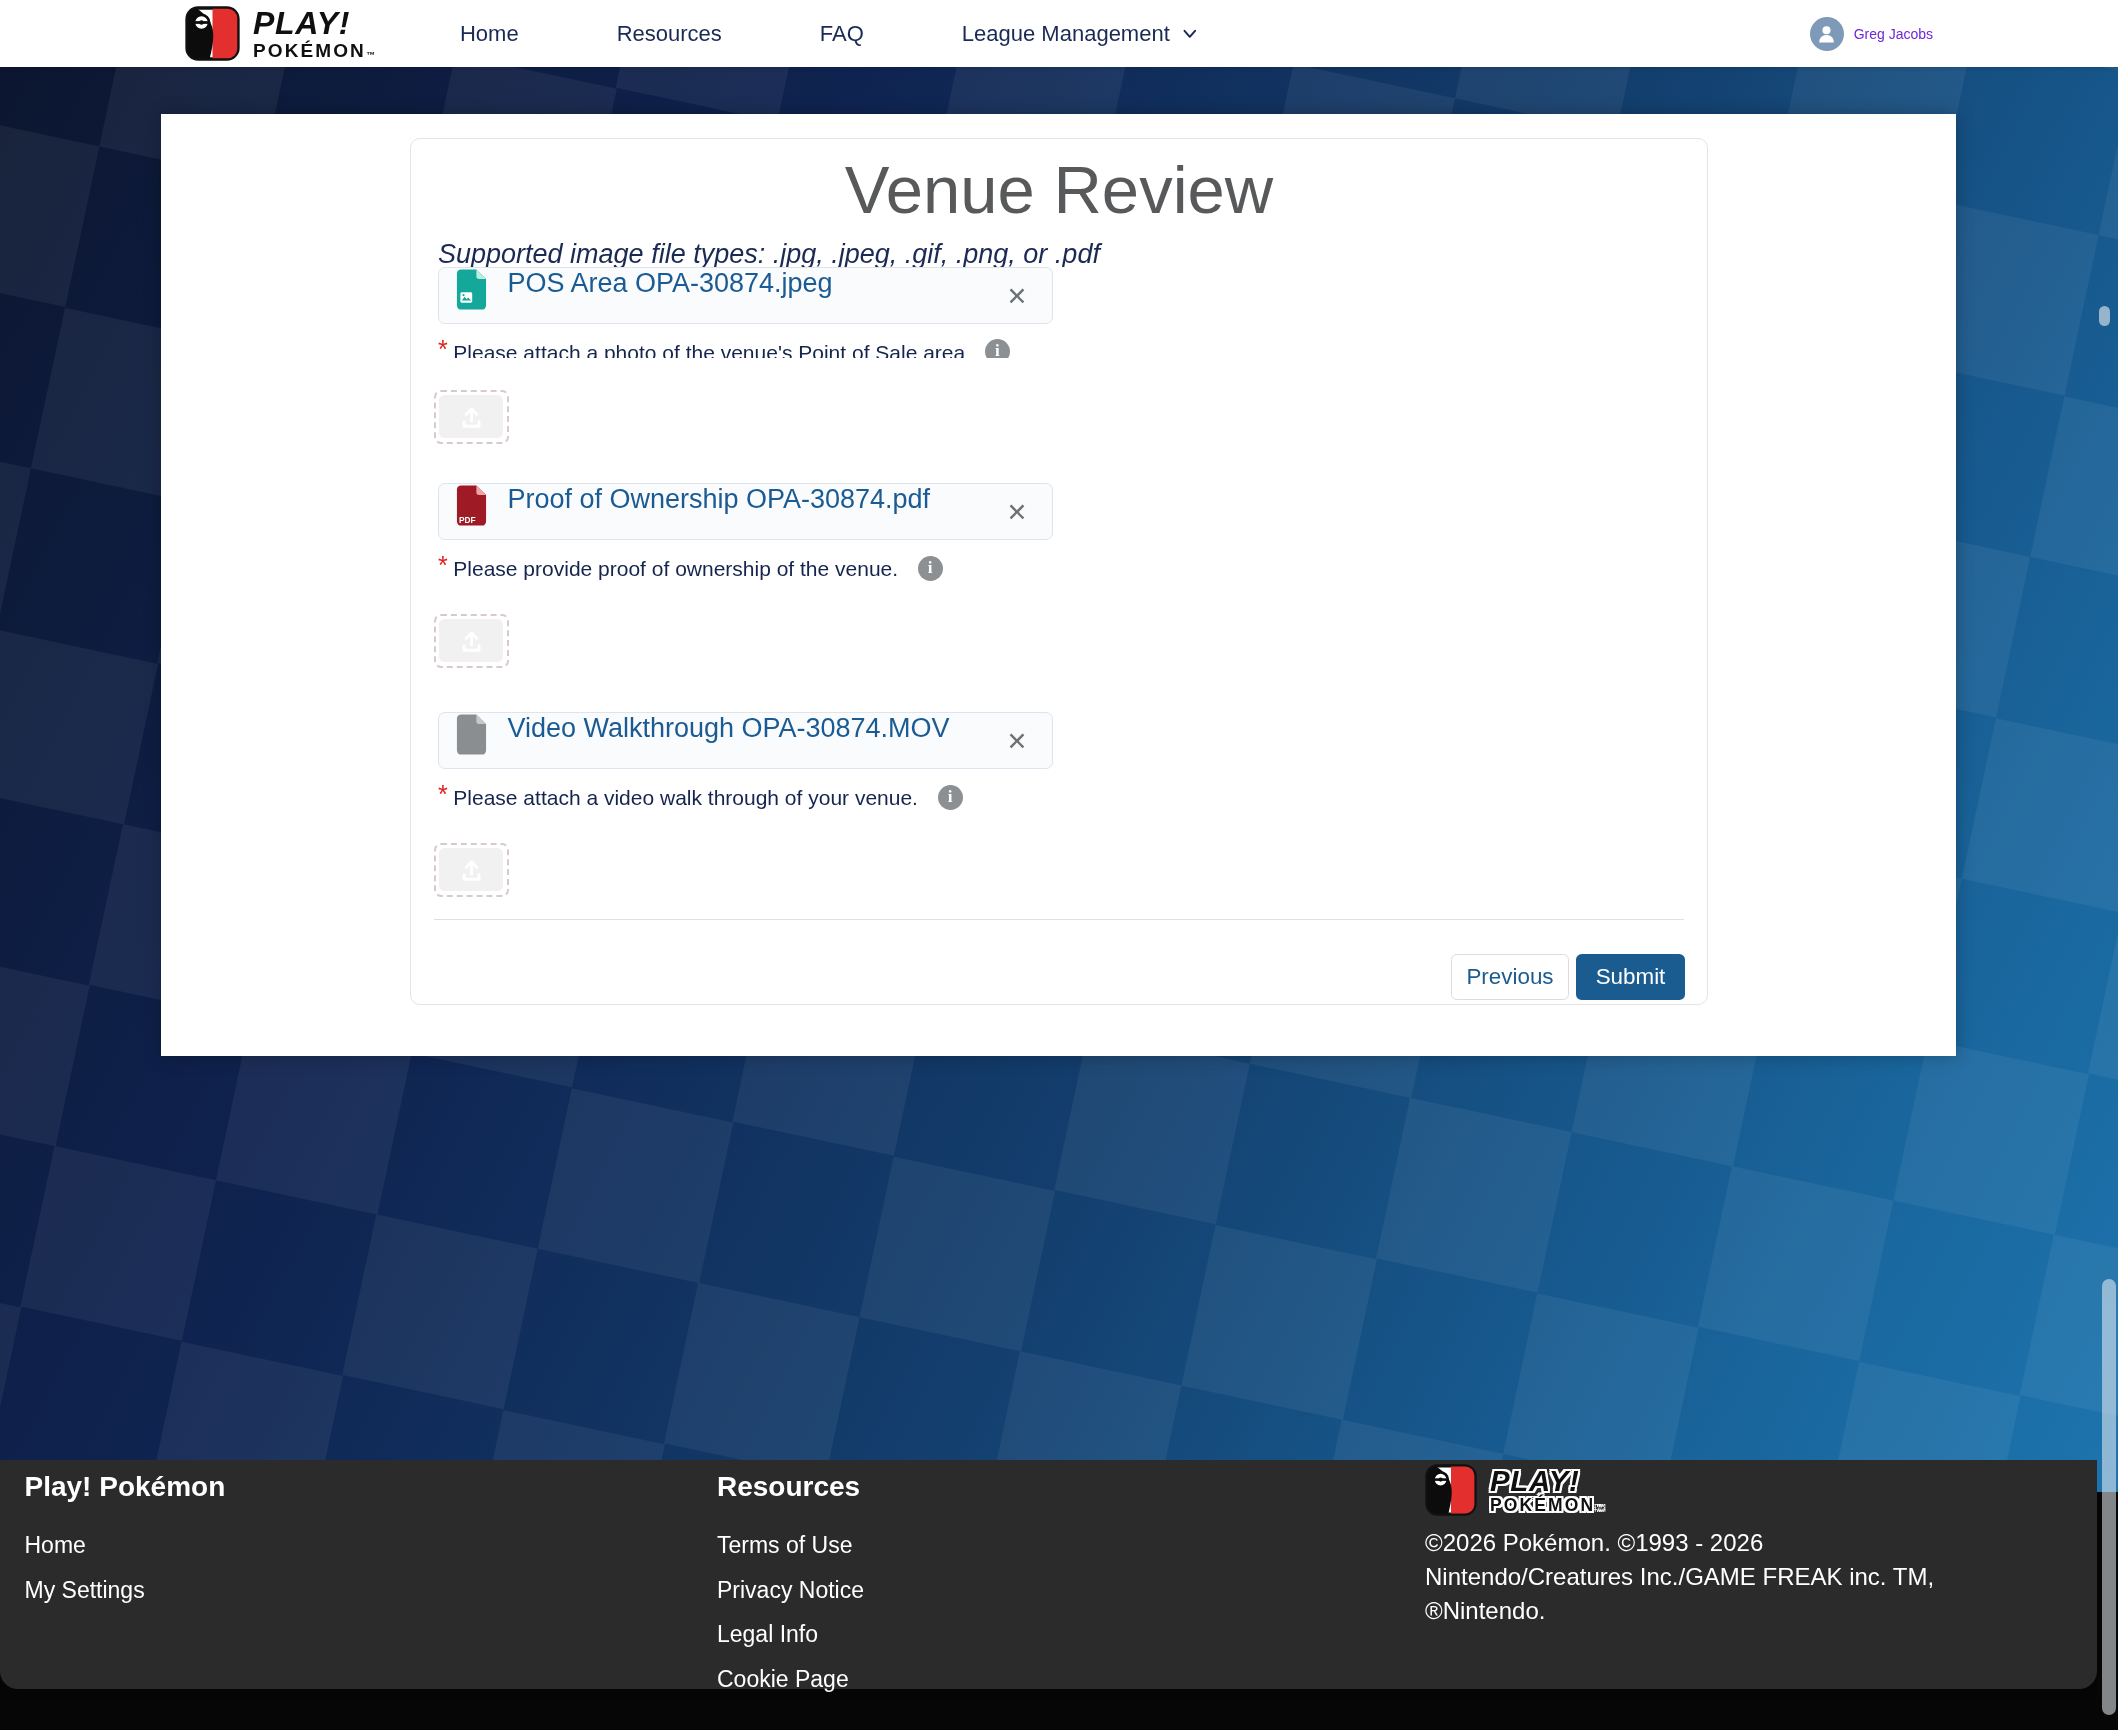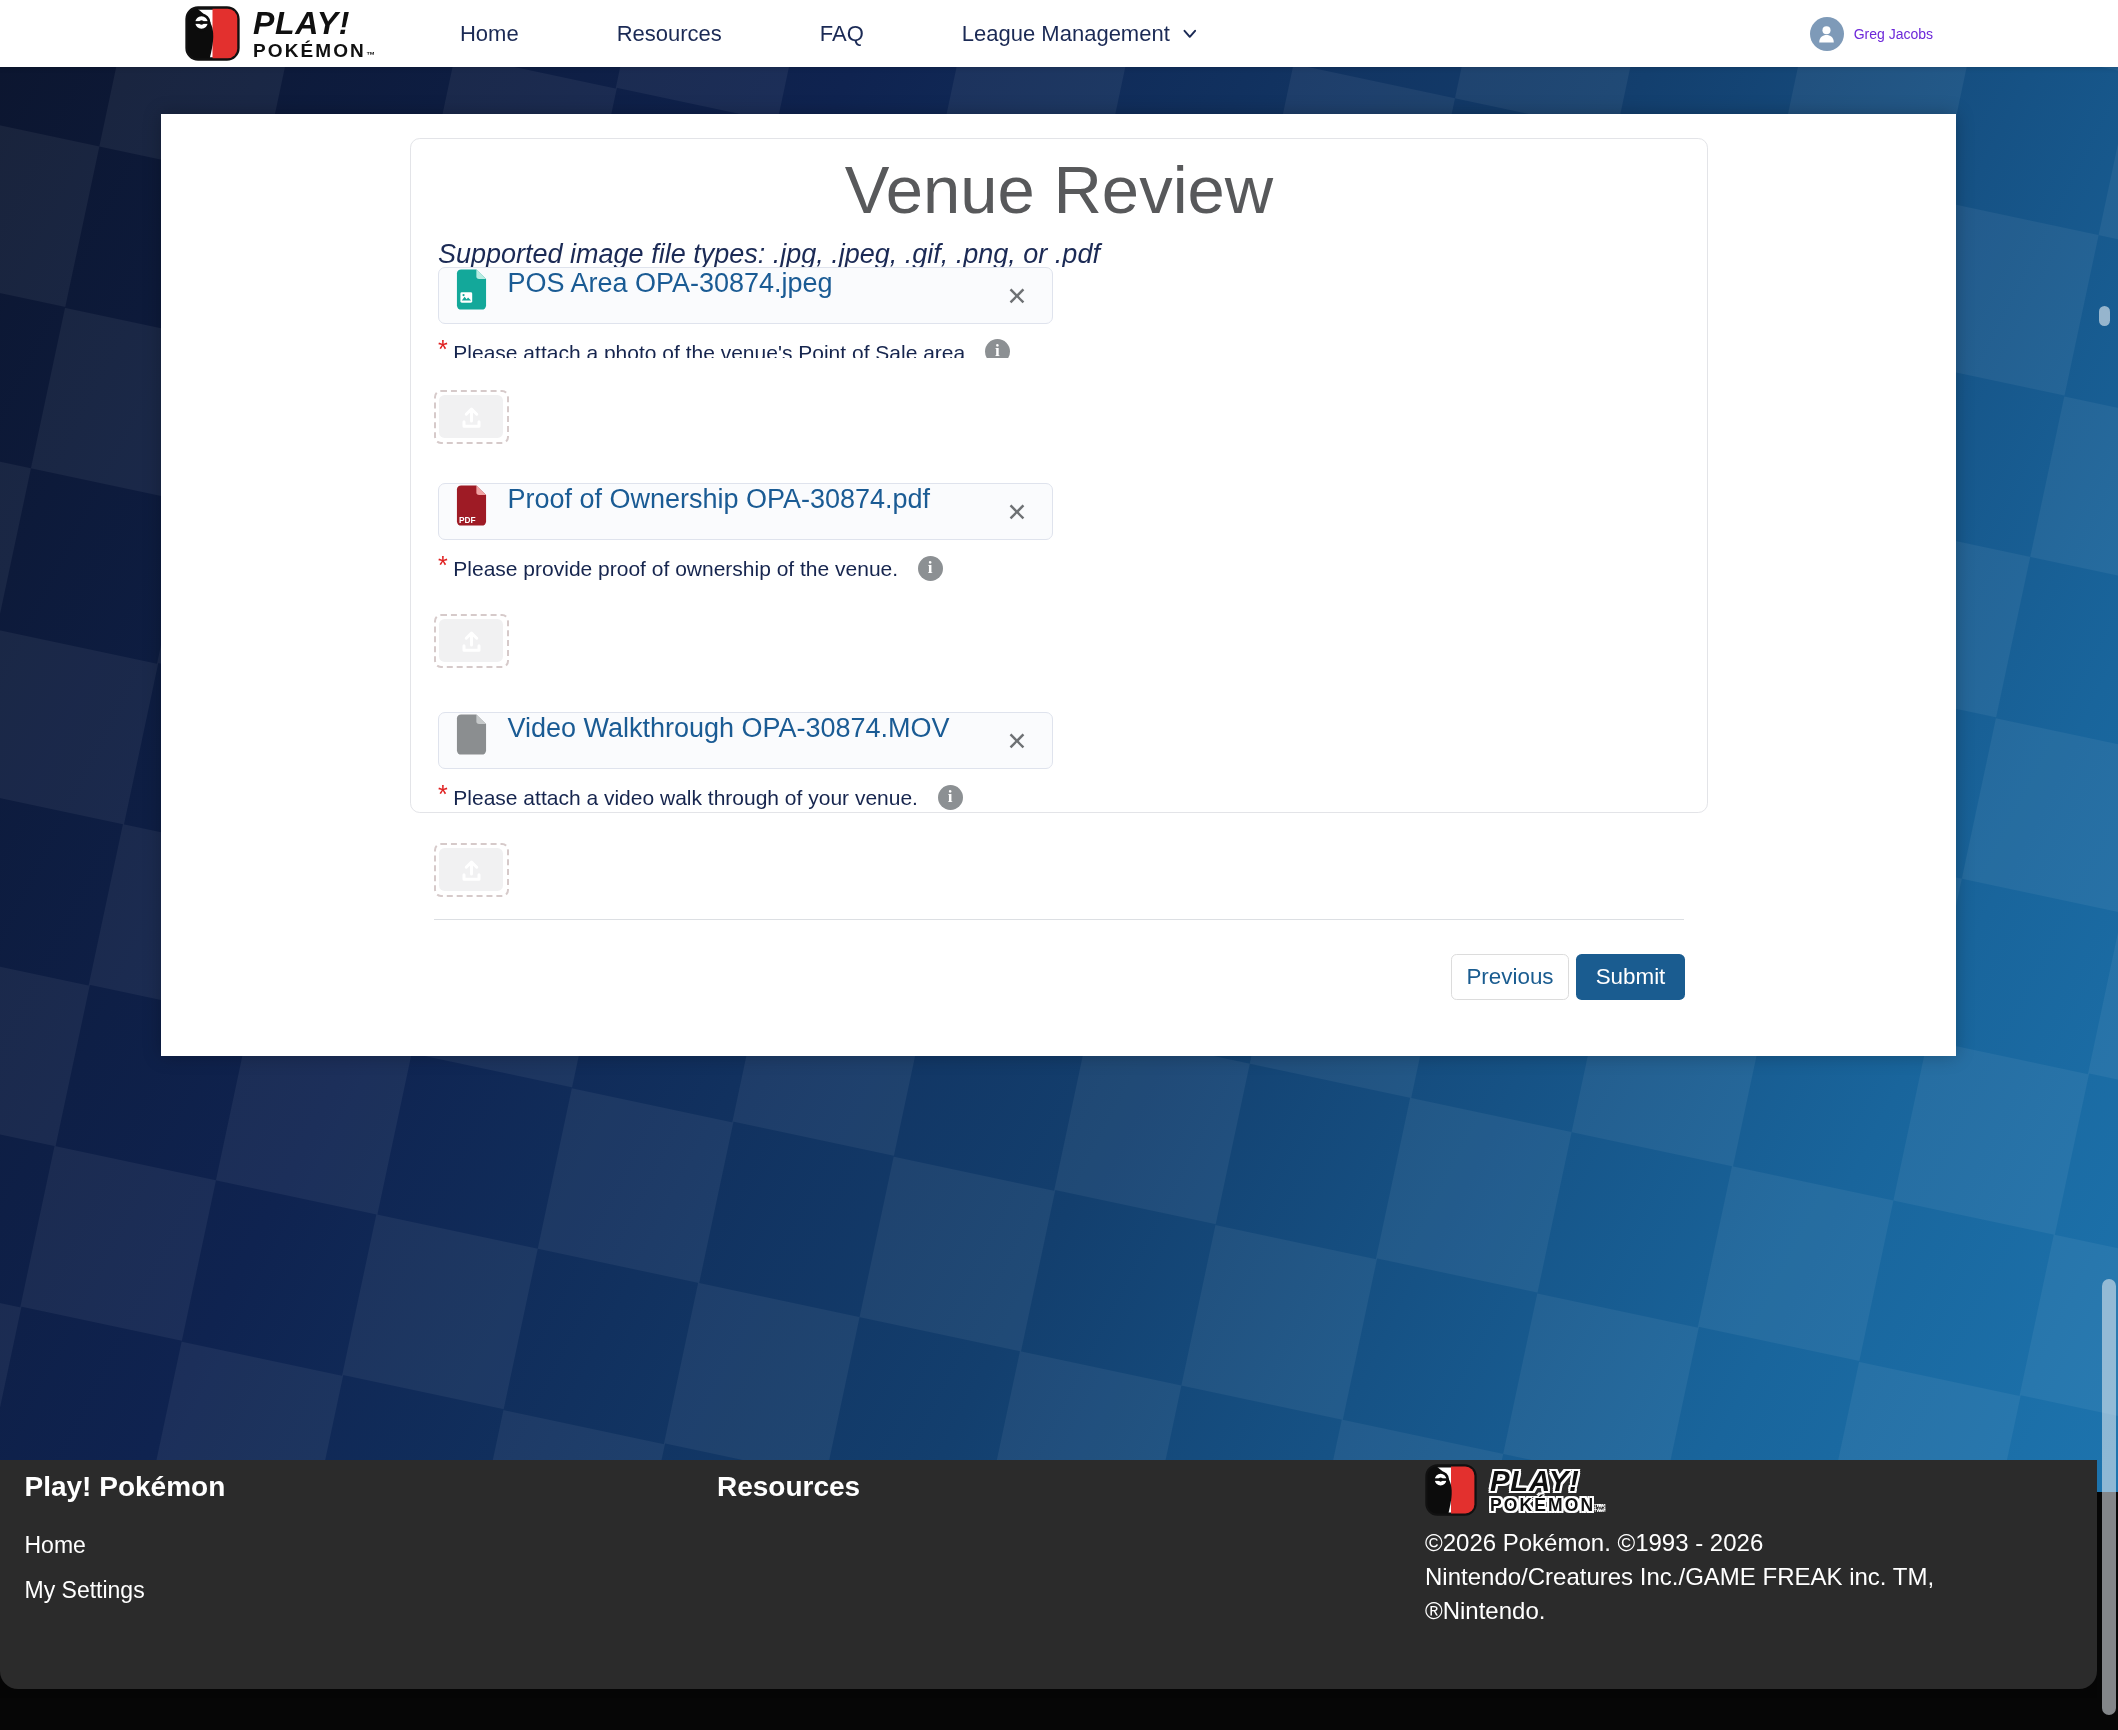--- a/index.html
+++ b/index.html
@@ -36,21 +36,21 @@
   
   .main-area{position:absolute;top:67px;left:0;width:2119px;height:1425px;overflow:hidden;
     background:linear-gradient(117deg,#0c1630 0%,#0f2350 30%,#133f6e 58%,#19659c 85%,#1d74ae 100%);}
   .main-area::before{
     content:"";position:absolute;left:-351px;top:-351px;width:2944px;height:2243px;
     background-image:conic-gradient(rgba(255,255,255,.055) 90deg,transparent 90deg 180deg,rgba(255,255,255,.055) 180deg 270deg,transparent 270deg);
     background-size:329px 329px;transform:rotate(12deg);
   }
   .white-panel{position:absolute;left:161px;top:47px;width:1795px;height:942px;background:#ffffff;box-shadow:0 0 17px rgba(0,0,0,.25);}
   .card{
-    position:absolute;left:249px;top:24px;width:1298px;height:675px;box-sizing:border-box;
+    position:absolute;left:249px;top:24px;width:1298px;height:867px;box-sizing:border-box;
     background:#ffffff;border:1.4px solid #e3e4e8;border-radius:9.8px;
   }
   .card-title{position:absolute;left:0;right:0;top:17px;margin:0;text-align:center;
     font-size:67px;font-weight:400;color:#58595b;line-height:1.0;}
   .file-note{position:absolute;left:27px;top:100px;width:841px;height:28px;overflow:hidden;
     font-size:27px;font-style:italic;color:#1b2a55;line-height:31px;margin:0;}
   .att-group{position:absolute;left:27px;width:615px;}
   .att-0{top:128px;} .att-1{top:344px;} .att-2{top:573px;}
   .file-row{
     position:relative;display:flex;height:57px;box-sizing:border-box;
@@ -245,20 +245,27 @@
       <div class="f-col f-col-1">
         <h3 class="f-heading">Play! Pokémon</h3>
         <ul class="f-links">
           <li>Home</li>
           <li>My Settings</li>
         </ul>
       </div>
 
       <div class="f-col f-col-2">
         <h3 class="f-heading">Resources</h3>
+        <ul class="f-links">
+          <li>Terms of Use</li>
+          <li>Privacy Notice</li>
+          <li>Legal Info</li>
+          <li>Cookie Page</li>
+
+        </ul>
       </div>
 
       <div class="f-col f-col-3">
         <div class="brand f-logo">
           <svg class="brand-tile" viewBox="0 0 40 40">
             <rect x="1.5" y="1.5" width="37" height="37" rx="8" fill="#ffffff" stroke="#111111" stroke-width="2.5"></rect>
             <path d="M20 2 H31 a7 7 0 0 1 7 7 V31 a7 7 0 0 1 -7 7 H20 Z" fill="#e3302e"></path>
             <path d="M9 2 C21 11 23 18 18 38 H9 a7 7 0 0 1 -7 -7 V9 a7 7 0 0 1 7 -7 Z" fill="#0c0c0c"></path>
             <circle cx="12" cy="12" r="5.5" fill="#ffffff" stroke="#0c0c0c" stroke-width="2"></circle>
             <path d="M7 12 h10" stroke="#0c0c0c" stroke-width="2"></path>

